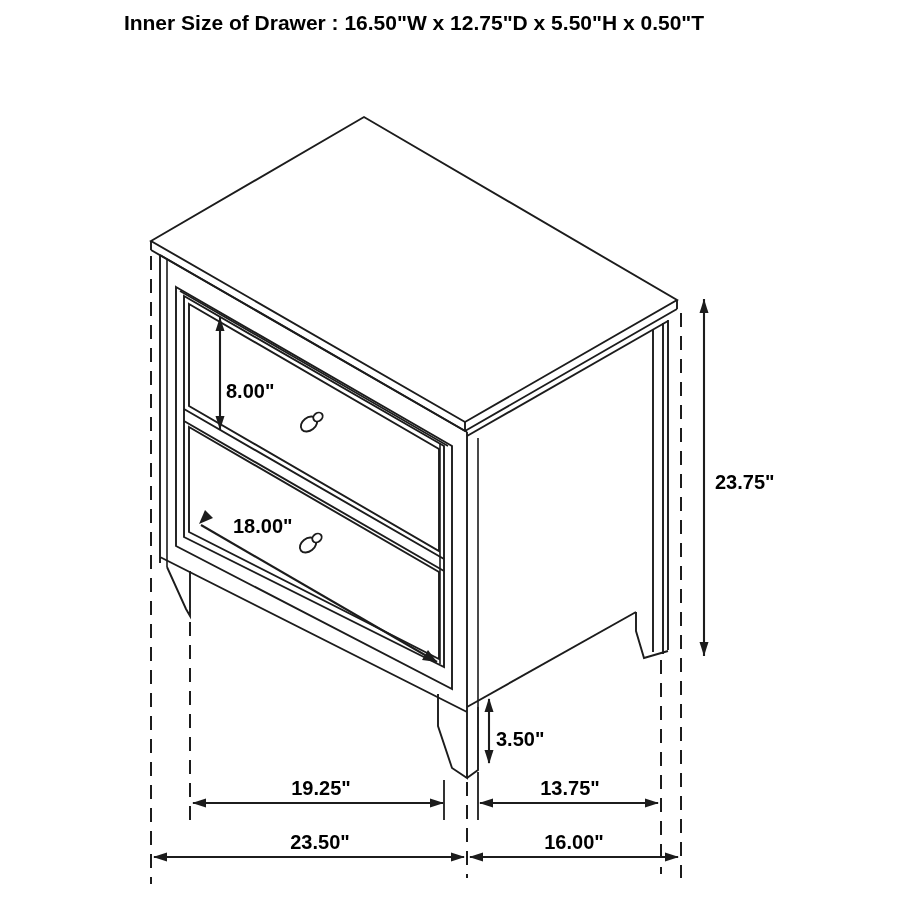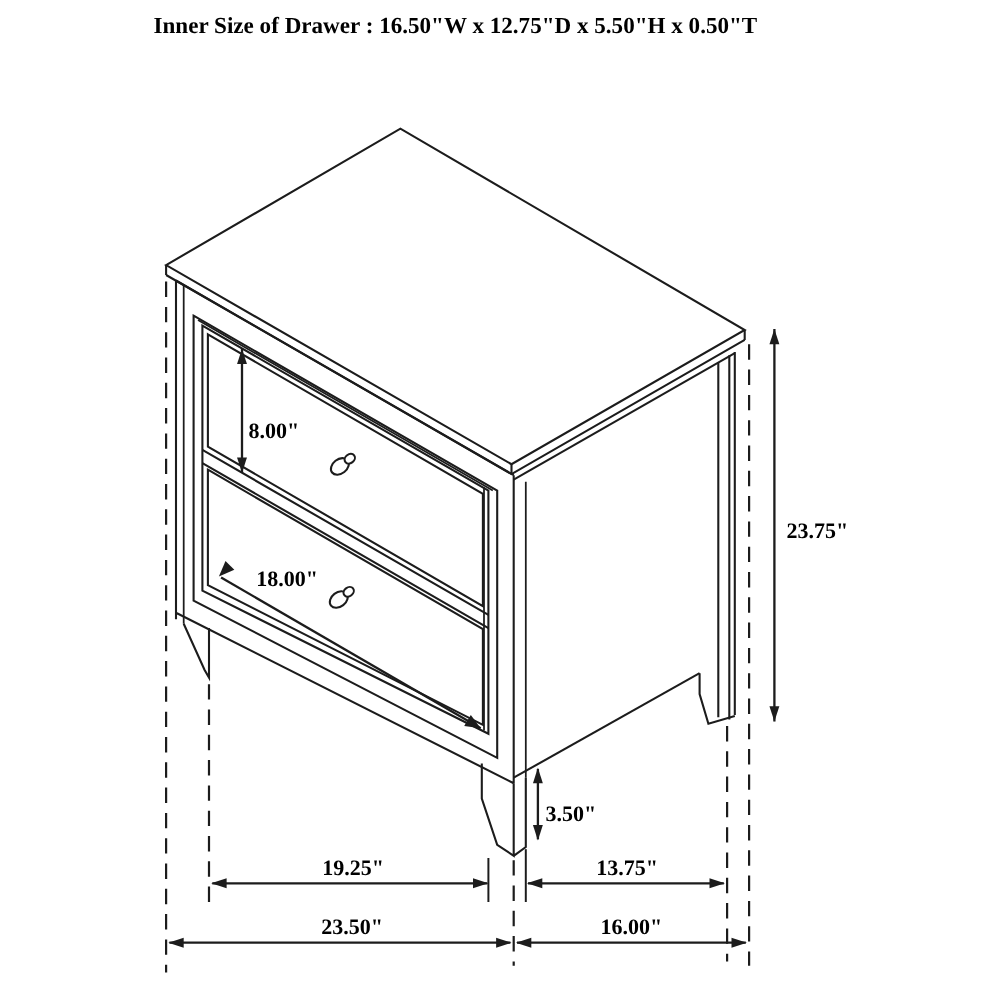--- a/index.html
+++ b/index.html
@@ -1,18 +1,18 @@
 <!DOCTYPE html>
 <html><head>
 <meta charset="utf-8">
 <style>
   html,body{margin:0;padding:0;background:#ffffff;}
   .page{
     position:relative;width:900px;height:900px;background:#ffffff;
-    font-family:Liberation Serif, serif;overflow:hidden;
+    font-family:Liberation Sans, sans-serif;overflow:hidden;
   }
   svg{position:absolute;inset:0;}
   .struct{stroke:#1c1c1c;stroke-width:1.9;fill:none;stroke-linejoin:miter;stroke-linecap:butt;}
   .struct-thin{stroke:#1c1c1c;stroke-width:1.6;fill:none;}
   .dash{stroke:#1c1c1c;stroke-width:2;fill:none;stroke-dasharray:14 9;}
   .ext{stroke:#1c1c1c;stroke-width:1.8;fill:none;}
   .dimline{stroke:#1c1c1c;stroke-width:2.1;fill:none;}
   .arrow{fill:#1c1c1c;stroke:none;}
   .dimtext{fill:#000000;font-size:20px;font-weight:bold;}
   .knob{fill:#ffffff;stroke:#1c1c1c;stroke-width:1.9;}

